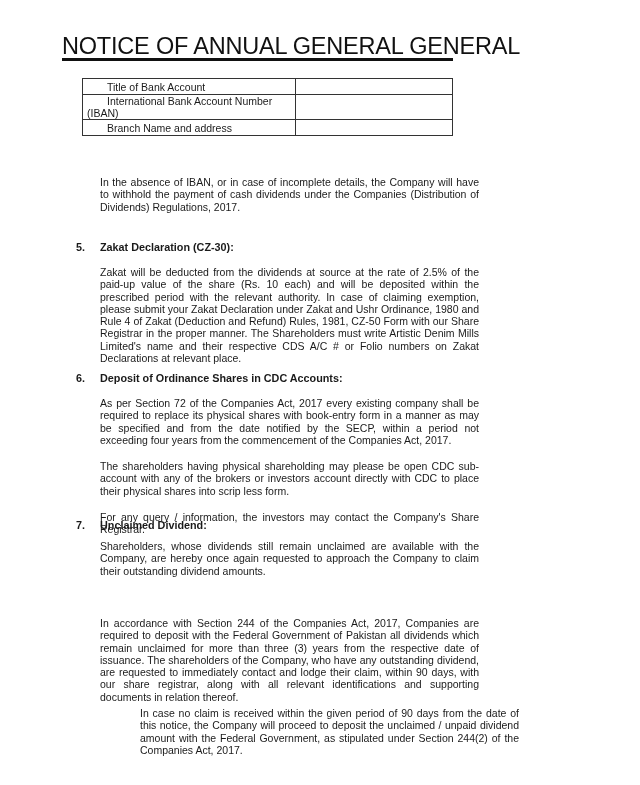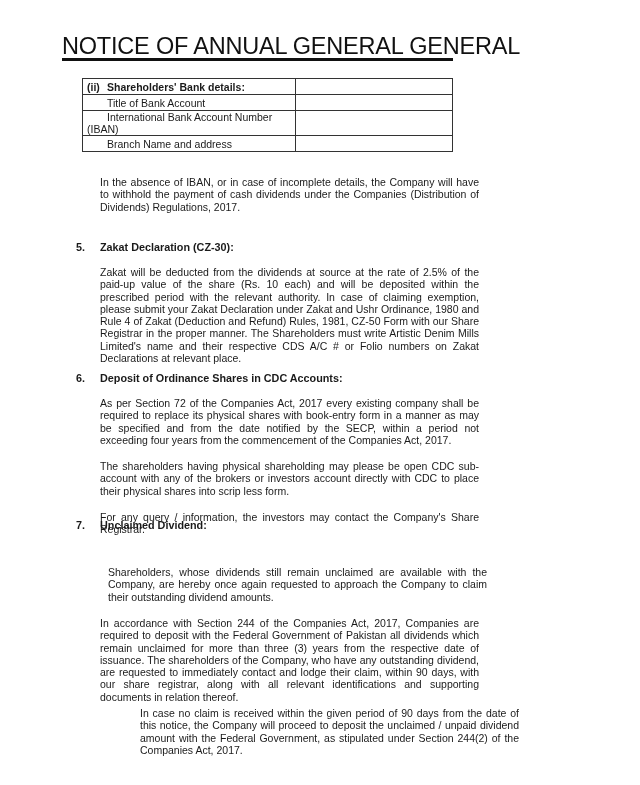--- a/index.html
+++ b/index.html
@@ -22,26 +22,20 @@
   .heading .num { display: inline-block; width: 24px; }
 </style>
 </head>
 <body>
 
 <h1 class="title">NOTICE OF ANNUAL GENERAL GENERAL</h1>
 <div class="title-rule"></div>
 
 <table class="bank">
   <tbody>
-      <tr>
-    <td class="label">
-      <span class="roman">(ii)</span><span class="bold">Shareholders' Bank details:</span>
-    </td>
-    <td class="val"></td>
-  </tr>
   <tr>
     <td class="label"><span class="indent"></span><span>Title of Bank Account</span></td>
     <td class="val"></td>
   </tr>
   <tr>
     <td class="label"><span class="indent"></span><span>International Bank Account Number (IBAN)</span></td>
     <td class="val"></td>
   </tr>
   <tr>
     <td class="label"><span class="indent"></span><span>Branch Name and address</span></td>
@@ -60,15 +54,15 @@
 <h2 class="heading" style="top:372px;">
   <span class="num">6.</span><span>Deposit of Ordinance Shares in CDC Accounts:</span>
 </h2>
 <p class="para" style="top:397px;">As per Section 72 of the Companies Act, 2017 every existing company shall be required to replace its physical shares with book-entry form in a manner as may be specified and from the date notified by the SECP, within a period not exceeding four years from the commencement of the Companies Act, 2017.</p>
 <p class="para" style="top:460px;">The shareholders having physical shareholding may please be open CDC sub-account with any of the brokers or investors account directly with CDC to place their physical shares into scrip less form.</p>
 <p class="para" style="top:511px;">For any query / information, the investors may contact the Company's Share Registrar.</p>
 
 <h2 class="heading" style="top:519px;">
   <span class="num">7.</span><span>Unclaimed Dividend:</span>
 </h2>
-<p class="para" style="top:566px;margin-left:8px;">Shareholders, whose dividends still remain unclaimed are available with the Company, are hereby once again requested to approach the Company to claim their outstanding dividend amounts.</p>
+<p class="para" style="top:540px;">Shareholders, whose dividends still remain unclaimed are available with the Company, are hereby once again requested to approach the Company to claim their outstanding dividend amounts.</p>
 <p class="para" style="top:617px;">In accordance with Section 244 of the Companies Act, 2017, Companies are required to deposit with the Federal Government of Pakistan all dividends which remain unclaimed for more than three (3) years from the respective date of issuance. The shareholders of the Company, who have any outstanding dividend, are requested to immediately contact and lodge their claim, within 90 days, with our share registrar, along with all relevant identifications and supporting documents in relation thereof.</p>
 <p class="para" style="top:707px;margin-left:40px;">In case no claim is received within the given period of 90 days from the date of this notice, the Company will proceed to deposit the unclaimed / unpaid dividend amount with the Federal Government, as stipulated under Section 244(2) of the Companies Act, 2017.</p>
 
 </body></html>

